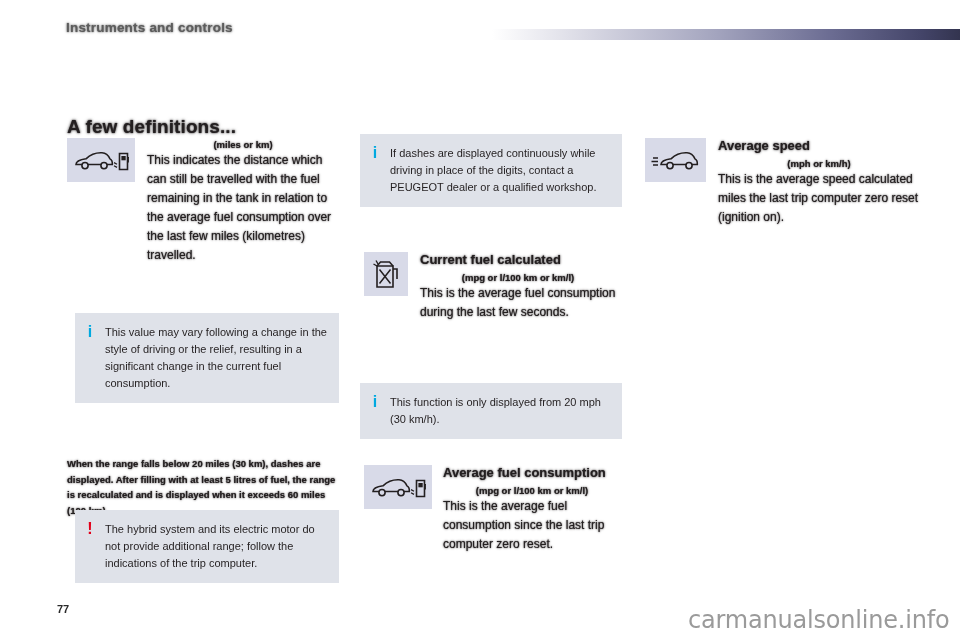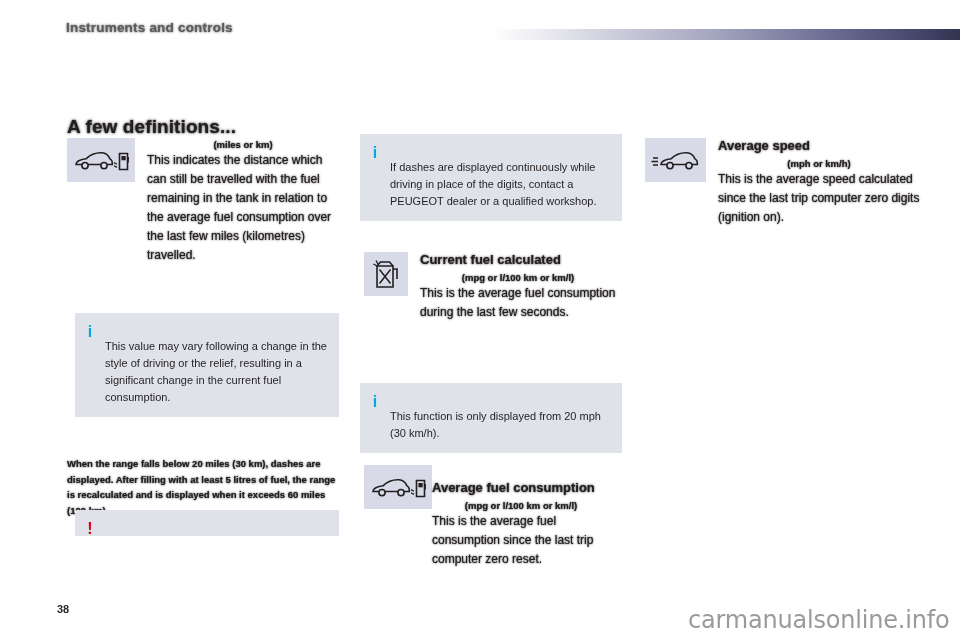--- a/index.html
+++ b/index.html
@@ -106,21 +106,21 @@
     flex: 0 0 30px;
     text-align: center;
     padding-top: 11px;
     font-weight: bold;
     font-size: 16px;
     line-height: 15px;
   }
   .callout-mark.info  { color: #00a9e0; }
   .callout-mark.warn  { color: #e2001a; }
   .callout-text {
-    padding: 25px 12px 11px 0;
+    padding: 11px 12px 11px 0;
     font-size: 11px;
     line-height: 17px;
     color: #231f20;
   }
 
   
   .bold-para {
     position: absolute;
     font-size: 9.5px;
     font-weight: bold;
@@ -180,20 +180,21 @@
 
   <div class="callout" style="top:313px; left:8px; width:264px;">
     <div class="callout-mark info">i</div>
     <div class="callout-text">This value may vary following a change in the style of driving or the relief, resulting in a significant change in the current fuel consumption.</div>
   </div>
 
   <div class="bold-para" style="top:422px; left:0; width:272px;">When the range falls below 20 miles (30 km), dashes are displayed. After filling with at least 5 litres of fuel, the range is recalculated and is displayed when it exceeds 60 miles (100 km).</div>
 
   <div class="callout" style="top:510px; left:8px; width:264px;">
     <div class="callout-mark warn">!</div>
+    <div class="callout-text">The hybrid system and its electric motor do not provide additional range; follow the indications of the trip computer.</div>
   </div>
 </div>
 
 <div class="col col-2">
 
   <div class="callout" style="top:134px; left:0; width:262px;">
     <div class="callout-mark info">i</div>
     <div class="callout-text">If dashes are displayed continuously while driving in place of the digits, contact a PEUGEOT dealer or a qualified workshop.</div>
   </div>
 
@@ -224,40 +225,40 @@
       <svg width="56" height="26" viewBox="0 0 56 26" fill="none" stroke="#231f20" stroke-width="1.6">
         <path d="M3 17.5 C3 14 8 12.5 13 11.8 C18 7 23 5.5 29 5.8 C33 6 35.5 8.6 37 11.9 C38.5 12.6 39.5 14.3 39.3 17.5 Z"></path>
         <circle cx="12" cy="18.6" r="3.1" fill="#d8dae8"></circle>
         <circle cx="31" cy="18.6" r="3.1" fill="#d8dae8"></circle>
         <path d="M41 15.6 l3 1.6 M41 18.8 l3 1.6" stroke-width="1.3"></path>
         <path d="M46.5 6.5 h8 v16 h-8 z"></path>
         <rect x="48.4" y="9" width="4.3" height="4.3" fill="#231f20" stroke="none"></rect>
         <path d="M54.5 10.5 h1.2 v5" stroke-width="1.2"></path>
       </svg>
     </div>
-    <div class="entry-body" style="left:68px; width:178px;margin-top:15px;">
+    <div class="entry-body" style="left:79px; width:178px;">
       <div class="entry-title">Average fuel consumption</div>
       <div class="entry-units">(mpg or l/100 km or km/l)</div>
       <div class="entry-desc">This is the average fuel consumption since the last trip computer zero reset.</div>
     </div>
   </div>
 </div>
 
 <div class="col col-3">
   <div class="entry" style="top:138px; left:0; width:275px;">
     <div class="entry-icon" style="width:61px;">
       <svg width="50" height="26" viewBox="0 0 50 26" fill="none" stroke="#231f20" stroke-width="1.6">
         <path d="M10 17.5 C10 14 15 12.5 20 11.8 C25 7 30 5.5 36 5.8 C40 6 42.5 8.6 44 11.9 C45.5 12.6 46.5 14.3 46.3 17.5 Z"></path>
         <circle cx="19" cy="18.6" r="3.1" fill="#d8dae8"></circle>
         <circle cx="38" cy="18.6" r="3.1" fill="#d8dae8"></circle>
         <path d="M7 11 h-5 M7 14.5 h-6.5 M7 18 h-5" stroke-width="1.4"></path>
       </svg>
     </div>
     <div class="entry-body" style="left:73px; width:202px;">
       <div class="entry-title">Average speed</div>
       <div class="entry-units">(mph or km/h)</div>
-      <div class="entry-desc">This is the average speed calculated since the last trip computer zero digits (ignition on).</div>
-    </div>
-  </div>
-</div>
-
-<div class="page-number">38</div>
+      <div class="entry-desc">This is the average speed calculated miles the last trip computer zero reset (ignition on).</div>
+    </div>
+  </div>
+</div>
+
+<div class="page-number">77</div>
 <div class="watermark">carmanualsonline.info</div>
 
 </body></html>

